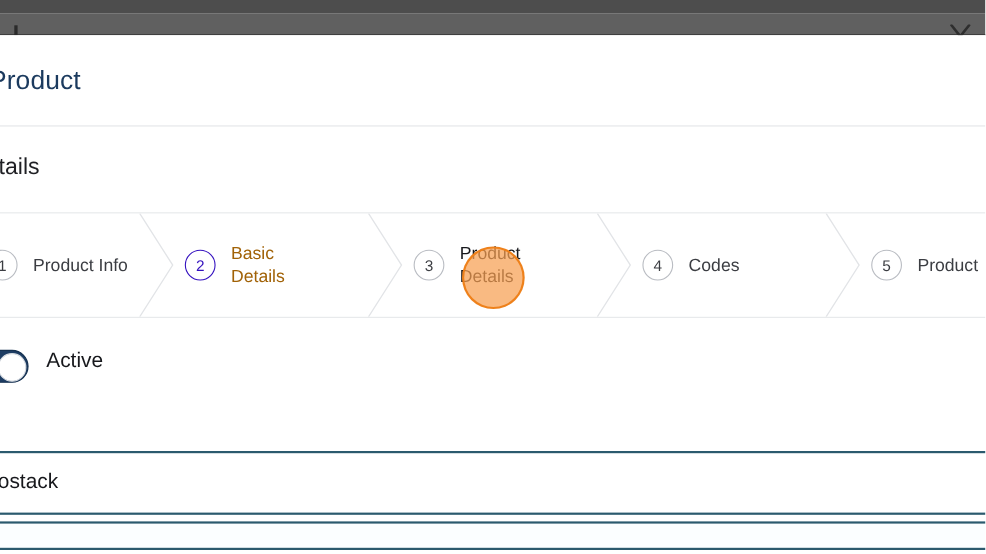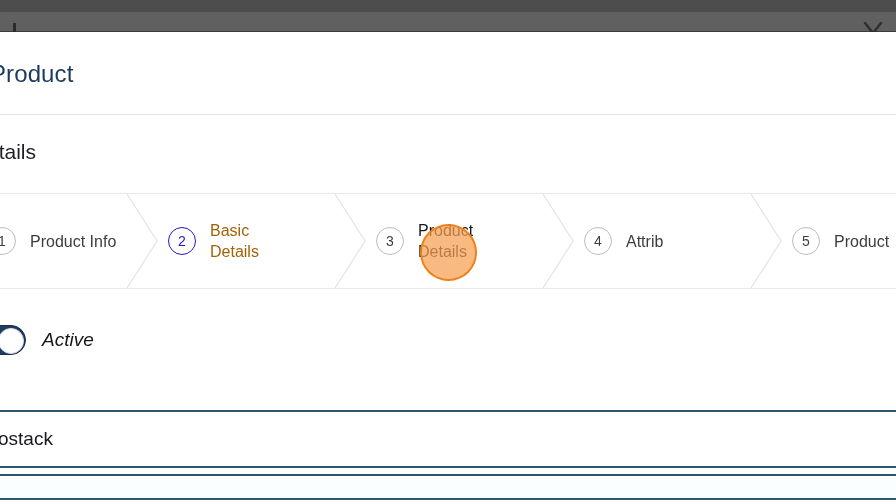--- a/index.html
+++ b/index.html
@@ -158,22 +158,21 @@
     pointer-events: none;
   }
   .step-sep svg { display: block; }
 
   
   .toggle-row {
     position: absolute;
     left: 0; top: 286px;
     height: 44px;
     display: flex;
-    align-items: center;
-    font-style: italic;
+    align-items: flex-start;
   }
   .toggle {
     position: relative;
     margin-left: -26px;
     width: 52px; height: 30px;
     border-radius: 16px;
     background: #1e3d63;
     border: 1px solid #15304f;
   }
   .toggle-knob {
@@ -288,21 +287,21 @@
         </div>
 
         <div class="step-sep" style="left:542px;">
           <svg width="34" height="94" viewBox="0 0 34 94">
             <path d="M1 0 L31 47 L1 94" stroke="#e2e4e7" stroke-width="1.2" fill="none"></path>
           </svg>
         </div>
 
         <div class="step" id="step-4" style="left:558px; width:190px;">
           <div class="step-badge">4</div>
-          <div class="step-label">Attrib</div>
+          <div class="step-label">Codes</div>
         </div>
 
         <div class="step-sep" style="left:750px;">
           <svg width="34" height="94" viewBox="0 0 34 94">
             <path d="M1 0 L31 47 L1 94" stroke="#e2e4e7" stroke-width="1.2" fill="none"></path>
           </svg>
         </div>
 
         <div class="step" id="step-5" style="left:766px; width:160px;">
           <div class="step-badge">5</div>

